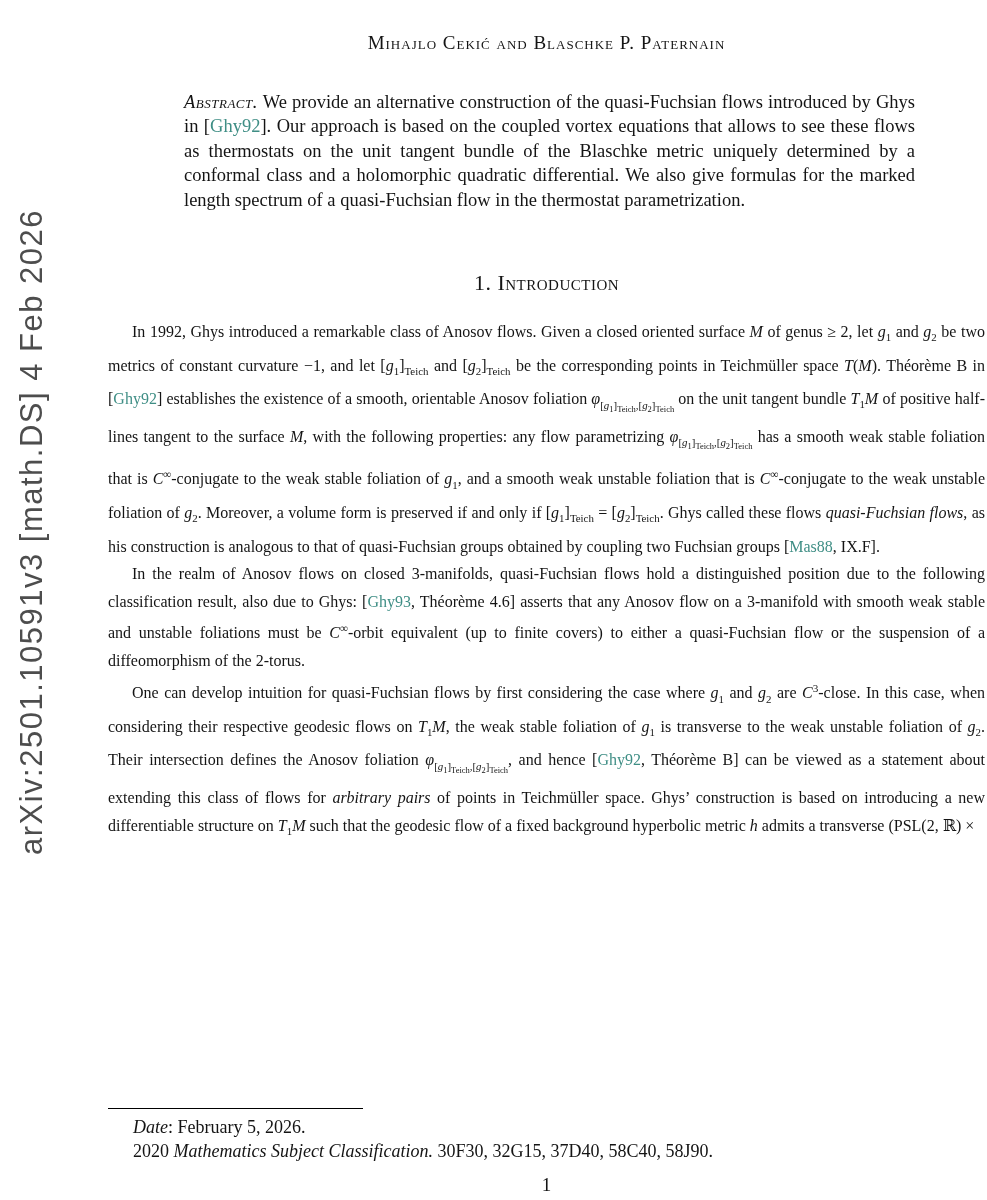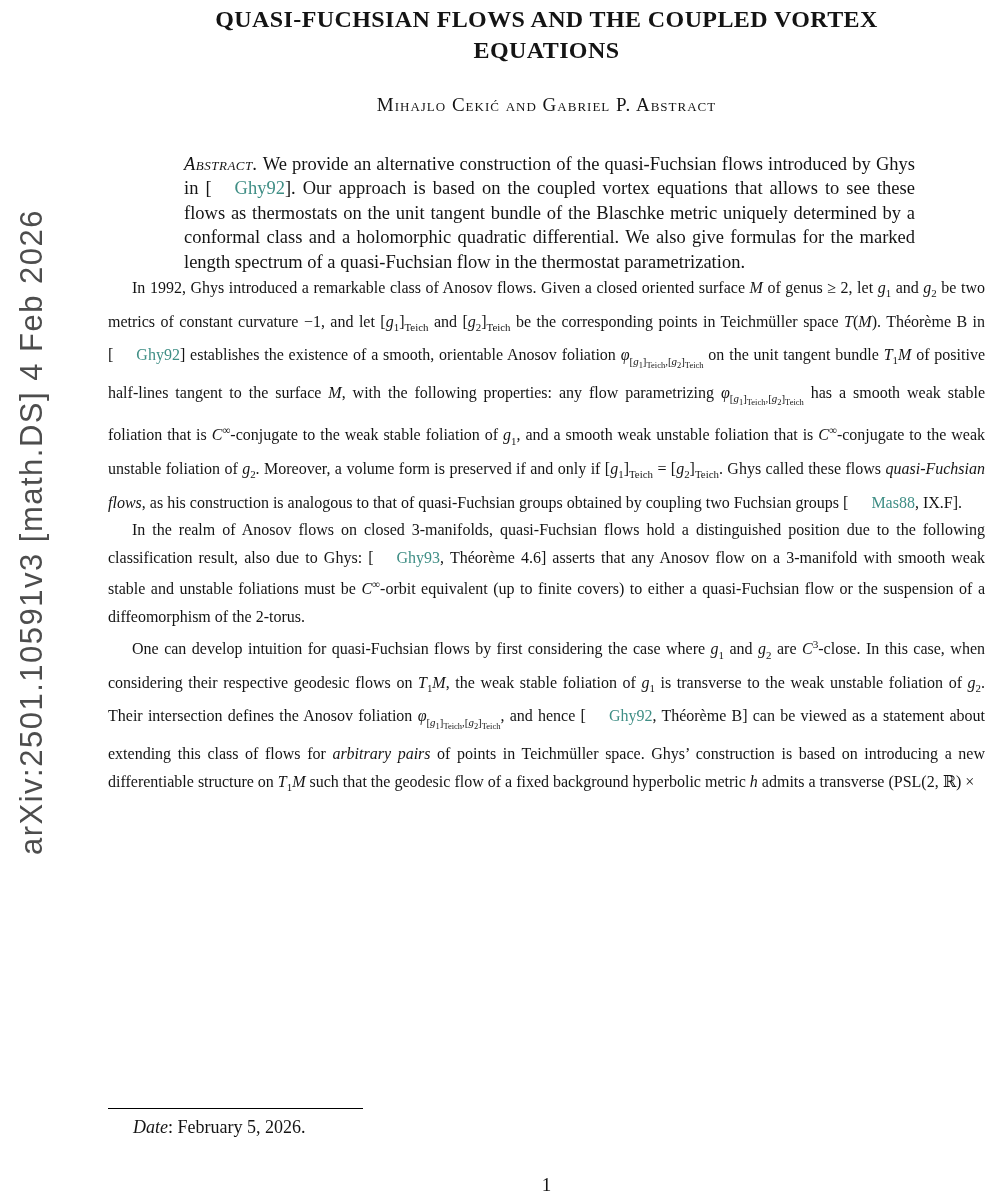--- a/index.html
+++ b/index.html
@@ -78,21 +78,20 @@
     text-align: justify;
   }
 
   sub { font-size: 0.68em; }
   sub sub { font-size: 0.78em; }
   sup { font-size: 0.7em; }
 
   .cite {
     color: var(--cite, #3f8e85);
     cursor: pointer;
-    margin-left: 23px;
   }
 
   .footnotes {
     position: absolute;
     left: 108px;
     top: 1108px;
     width: 877px;
     background: #ffffff;
     font-size: 18px;
     line-height: 23.5px;
@@ -117,35 +116,36 @@
 </style>
 </head>
 <body>
 
 <div class="page">
 
   <div class="arxiv-watermark">arXiv:2501.10591v3 [math.DS] 4 Feb 2026</div>
 
   <div class="content">
 
-    <h1 class="title">QUASI-FUCHSIAN FLOWS AND THE COUPLED VORTEX EQUATIONS</h1>
 
-    <div class="authors">Mihajlo Cekić and Gabriel P. Abstract</div>
+    <div class="authors">Mihajlo Cekić and Blaschke P. Paternain</div>
 
     <div class="abstract"><span class="sc">Abstract.</span> We provide an alternative construction of the quasi-Fuchsian flows introduced by Ghys in [<span class="cite">Ghy92</span>]. Our approach is based on the coupled vortex equations that allows to see these flows as thermostats on the unit tangent bundle of the Blaschke metric uniquely determined by a conformal class and a holomorphic quadratic differential. We also give formulas for the marked length spectrum of a quasi-Fuchsian flow in the thermostat parametrization.</div>
 
+    <h2 class="section-heading">1. Introduction</h2>
 
     <p class="body-par">In 1992, Ghys introduced a remarkable class of Anosov flows.  Given a closed oriented surface <i>M</i> of genus ≥ 2, let <i>g</i><sub>1</sub> and <i>g</i><sub>2</sub> be two metrics of constant curvature −1, and let [<i>g</i><sub>1</sub>]<sub>Teich</sub> and [<i>g</i><sub>2</sub>]<sub>Teich</sub> be the corresponding points in Teichmüller space <i>T</i>(<i>M</i>).  Théorème B in [<span class="cite">Ghy92</span>] establishes the existence of a smooth, orientable Anosov foliation <i>φ</i><sub>[<i>g</i><sub>1</sub>]<sub>Teich</sub>,[<i>g</i><sub>2</sub>]<sub>Teich</sub></sub> on the unit tangent bundle <i>T</i><sub>1</sub><i>M</i> of positive half-lines tangent to the surface <i>M</i>, with the following properties: any flow parametrizing <i>φ</i><sub>[<i>g</i><sub>1</sub>]<sub>Teich</sub>,[<i>g</i><sub>2</sub>]<sub>Teich</sub></sub> has a smooth weak stable foliation that is <i>C</i><sup>∞</sup>-conjugate to the weak stable foliation of <i>g</i><sub>1</sub>, and a smooth weak unstable foliation that is <i>C</i><sup>∞</sup>-conjugate to the weak unstable foliation of <i>g</i><sub>2</sub>. Moreover, a volume form is preserved if and only if [<i>g</i><sub>1</sub>]<sub>Teich</sub> = [<i>g</i><sub>2</sub>]<sub>Teich</sub>. Ghys called these flows <i>quasi-Fuchsian flows</i>, as his construction is analogous to that of quasi-Fuchsian groups obtained by coupling two Fuchsian groups [<span class="cite">Mas88</span>, IX.F].</p>
 
     <p class="body-par">In the realm of Anosov flows on closed 3-manifolds, quasi-Fuchsian flows hold a distinguished position due to the following classification result, also due to Ghys: [<span class="cite">Ghy93</span>, Théorème 4.6] asserts that any Anosov flow on a 3-manifold with smooth weak stable and unstable foliations must be <i>C</i><sup>∞</sup>-orbit equivalent (up to finite covers) to either a quasi-Fuchsian flow or the suspension of a diffeomorphism of the 2-torus.</p>
 
     <p class="body-par">One can develop intuition for quasi-Fuchsian flows by first considering the case where <i>g</i><sub>1</sub> and <i>g</i><sub>2</sub> are <i>C</i><sup>3</sup>-close. In this case, when considering their respective geodesic flows on <i>T</i><sub>1</sub><i>M</i>, the weak stable foliation of <i>g</i><sub>1</sub> is transverse to the weak unstable foliation of <i>g</i><sub>2</sub>.  Their intersection defines the Anosov foliation <i>φ</i><sub>[<i>g</i><sub>1</sub>]<sub>Teich</sub>,[<i>g</i><sub>2</sub>]<sub>Teich</sub></sub>, and hence [<span class="cite">Ghy92</span>, Théorème B] can be viewed as a statement about extending this class of flows for <i>arbitrary pairs</i> of points in Teichmüller space.  Ghys’ construction is based on introducing a new differentiable structure on <i>T</i><sub>1</sub><i>M</i> such that the geodesic flow of a fixed background hyperbolic metric <i>h</i> admits a transverse (PSL(2, ℝ) ×</p>
 
   </div>
 
   <div class="footnotes">
     <div class="footnote-rule"></div>
     <p class="fn"><i>Date</i>: February 5, 2026.</p>
+    <p class="fn">2020 <i>Mathematics Subject Classification.</i> 30F30, 32G15, 37D40, 58C40, 58J90.</p>
   </div>
 
   <div class="page-number">1</div>
 
 </div>
 
 </body></html>

